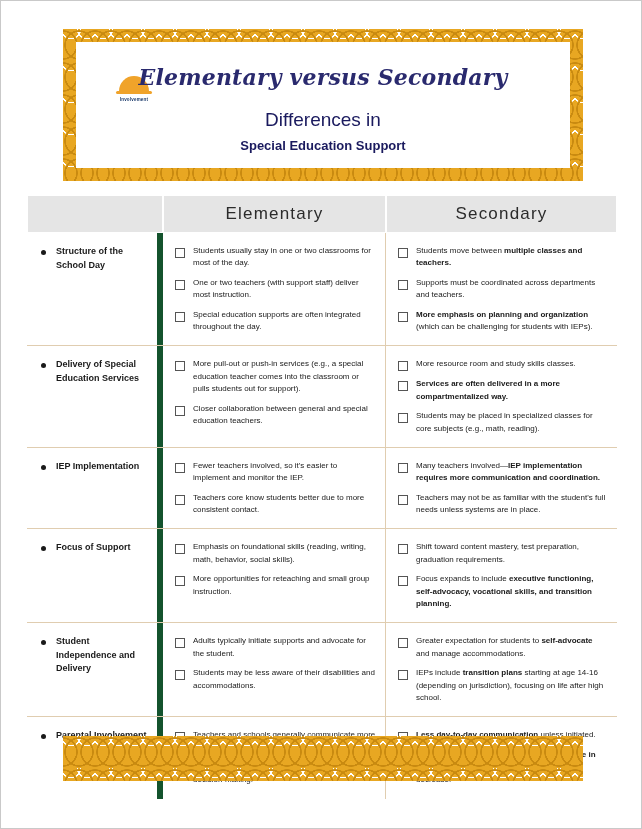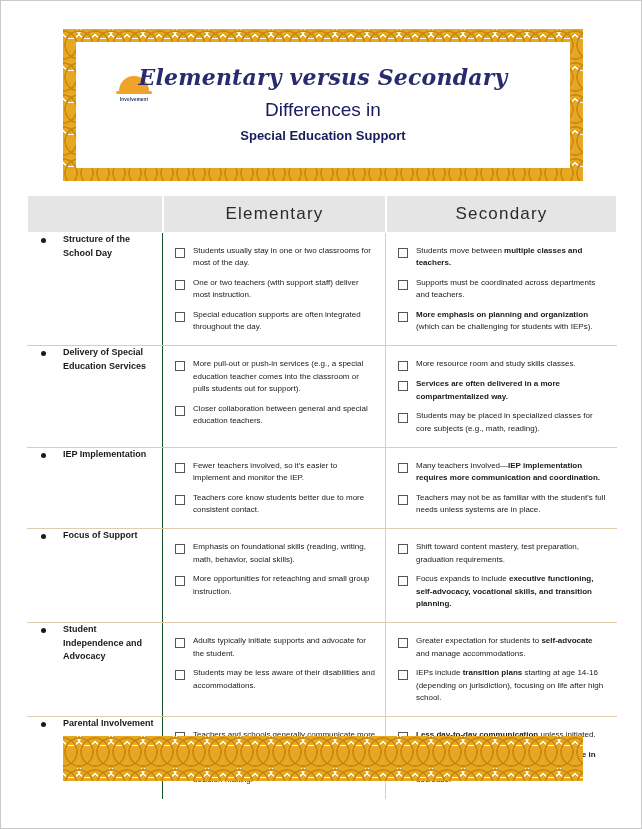--- a/index.html
+++ b/index.html
@@ -94,21 +94,21 @@
   }
   .title-script {
     font-family: "DejaVu Serif", serif;
     font-style: italic;
     font-weight: bold;
     font-size: 22px;
     color: #2a2a6e;
     letter-spacing: .2px;
   }
   .title-line2 {
-    margin-top: 9px;
+    margin-top: 19px;
     font-size: 19px;
     color: #1a1a5e;
   }
   .title-line3 {
     margin-top: 7px;
     font-size: 13px;
     font-weight: bold;
     color: #1a1a5e;
   }
 
@@ -141,25 +141,25 @@
   .row {
     display: flex;
     border-bottom: 1px solid #e0cdb0;
     align-items: stretch;
   }
   .row:last-child { border-bottom: none; }
 
   .cell-topic {
     width: 136px;
     box-sizing: border-box;
-    padding: 0 8px 12px 14px;
-    display: flex;
-    gap: 17px;
+    padding: 12px 8px 12px 14px;
+    display: flex;
+    gap: 10px;
     align-items: flex-start;
-    border-right: 1px solid #14532d;
+    border-right: 6px solid #14532d;
   }
   .bullet {
     flex: 0 0 auto;
     width: 5px;
     height: 5px;
     border-radius: 50%;
     background: #1a1a1a;
     margin-top: 5px;
   }
   .topic-text {
@@ -352,21 +352,21 @@
             </div>
             <div class="item">
               <span class="checkbox"></span>
               <span class="item-text">Focus expands to include <b>executive functioning, self-advocacy, vocational skills, and transition planning.</b></span>
             </div>
           </div>
         </div>
         <div class="row">
           <div class="cell-topic">
             <span class="bullet"></span>
-            <span class="topic-text">Student Independence and Advocacy</span>
+            <span class="topic-text">Student Independence and Delivery</span>
           </div>
           <div class="cell-list col2">
             <div class="item">
               <span class="checkbox"></span>
               <span class="item-text">Adults typically initiate supports and advocate for the student.</span>
             </div>
             <div class="item">
               <span class="checkbox"></span>
               <span class="item-text">Students may be less aware of their disabilities and accommodations.</span>
             </div>

